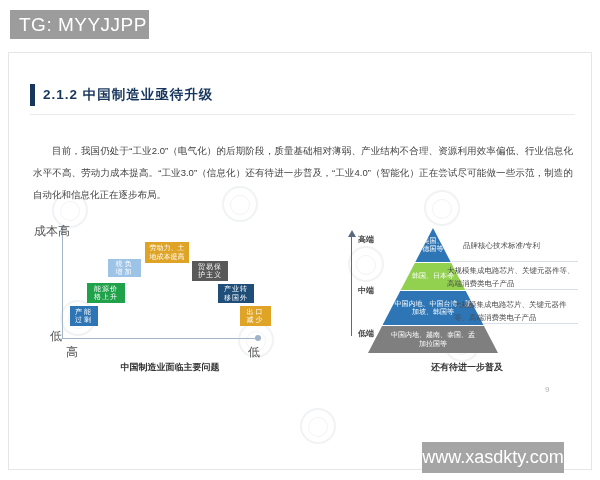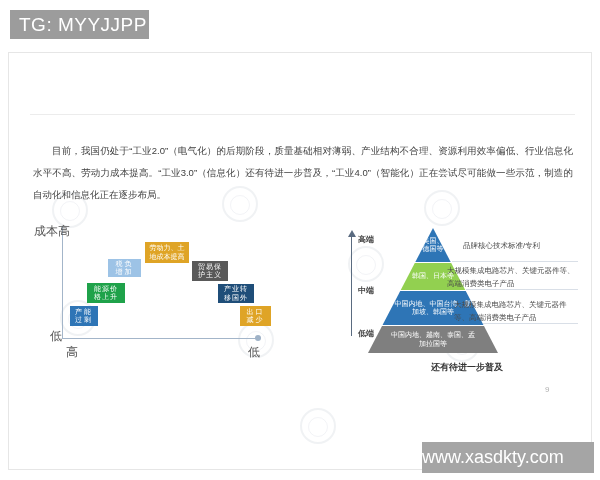--- a/index.html
+++ b/index.html
@@ -11,22 +11,22 @@
   }
   .abs { position:absolute; }
 
   
   .top-bar {
     left:10px; top:10px; width:139px; height:29px; background:#9c9c9c;
     color:#fff; font-size:19px; line-height:29px; padding-left:9px;
     letter-spacing:0.5px;
   }
   .bottom-bar {
-    left:422px; top:442px; width:172px; height:31px; background:#a5a5a5;
-    color:#fff; font-size:18px; line-height:31px; 
+    left:422px; top:442px; width:142px; height:31px; background:#a5a5a5;
+    color:#fff; font-size:18px; line-height:31px; text-align:center;
   }
 
   
   .slide-frame { left:8px; top:52px; width:584px; height:418px; border:1px solid #e6e6e6; }
 
   
   .title-block { left:30px; top:84px; display:flex; align-items:center; }
   .title-accent { width:5px; height:22px; background:#17365d; margin-right:8px; }
   .title-text { font-size:13.5px; font-weight:bold; color:#17365d; letter-spacing:1px; }
   .logo { top:85px; right:25px; font-size:16px; font-weight:bold; color:#17365d; font-style:normal; letter-spacing:0.5px; }
@@ -131,20 +131,24 @@
 
   <div class="abs slide-frame"></div>
 
   <div class="abs top-bar">
     <span>TG: MYYJJPP</span>
   </div>
   <div class="abs bottom-bar">
     <span>www.xasdkty.com</span>
   </div>
 
+  <div class="abs title-block">
+    <div class="title-accent"></div>
+    <div class="title-text">2.1.2 中国制造业亟待升级</div>
+  </div>
   <div class="abs title-underline"></div>
 
   <div class="abs paragraph">目前，我国仍处于“工业2.0”（电气化）的后期阶段，质量基础相对薄弱、产业结构不合理、资源利用效率偏低、行业信息化水平不高、劳动力成本提高。“工业3.0”（信息化）还有待进一步普及，“工业4.0”（智能化）正在尝试尽可能做一些示范，制造的自动化和信息化正在逐步布局。</div>
 
   <div class="abs axis y-axis"></div>
   <div class="abs axis x-axis"></div>
   <div class="abs x-end-dot"></div>
 
   <div class="abs ax-label" style="left:34px; top:223px;">成本高</div>
   <div class="abs ax-label" style="left:50px; top:328px;">低</div>
@@ -166,20 +170,21 @@
   <div class="abs blk blk4 w3" style="background-color: rgb(89, 89, 89);">
       <span>贸易保护主义</span>
     </div>
   <div class="abs blk blk5 w3" style="background-color: rgb(31, 78, 121);">
       <span>产业转移国外</span>
     </div>
   <div class="abs blk blk6 w2" style="background-color: rgb(223, 164, 38);">
       <span>出口减少</span>
     </div>
 
+  <div class="abs chart-title left-title">中国制造业面临主要问题</div>
 
   <div class="abs arrow-head"></div>
   <div class="abs arrow-line"></div>
   <div class="abs lvl lvl0">高端</div>
   <div class="abs lvl lvl1">中端</div>
   <div class="abs lvl lvl2">低端</div>
 
   <div class="abs pyramid">
     <div class="tier tier0" style="background-color: rgb(46, 117, 182);">
         <span>美国、德国等</span>

